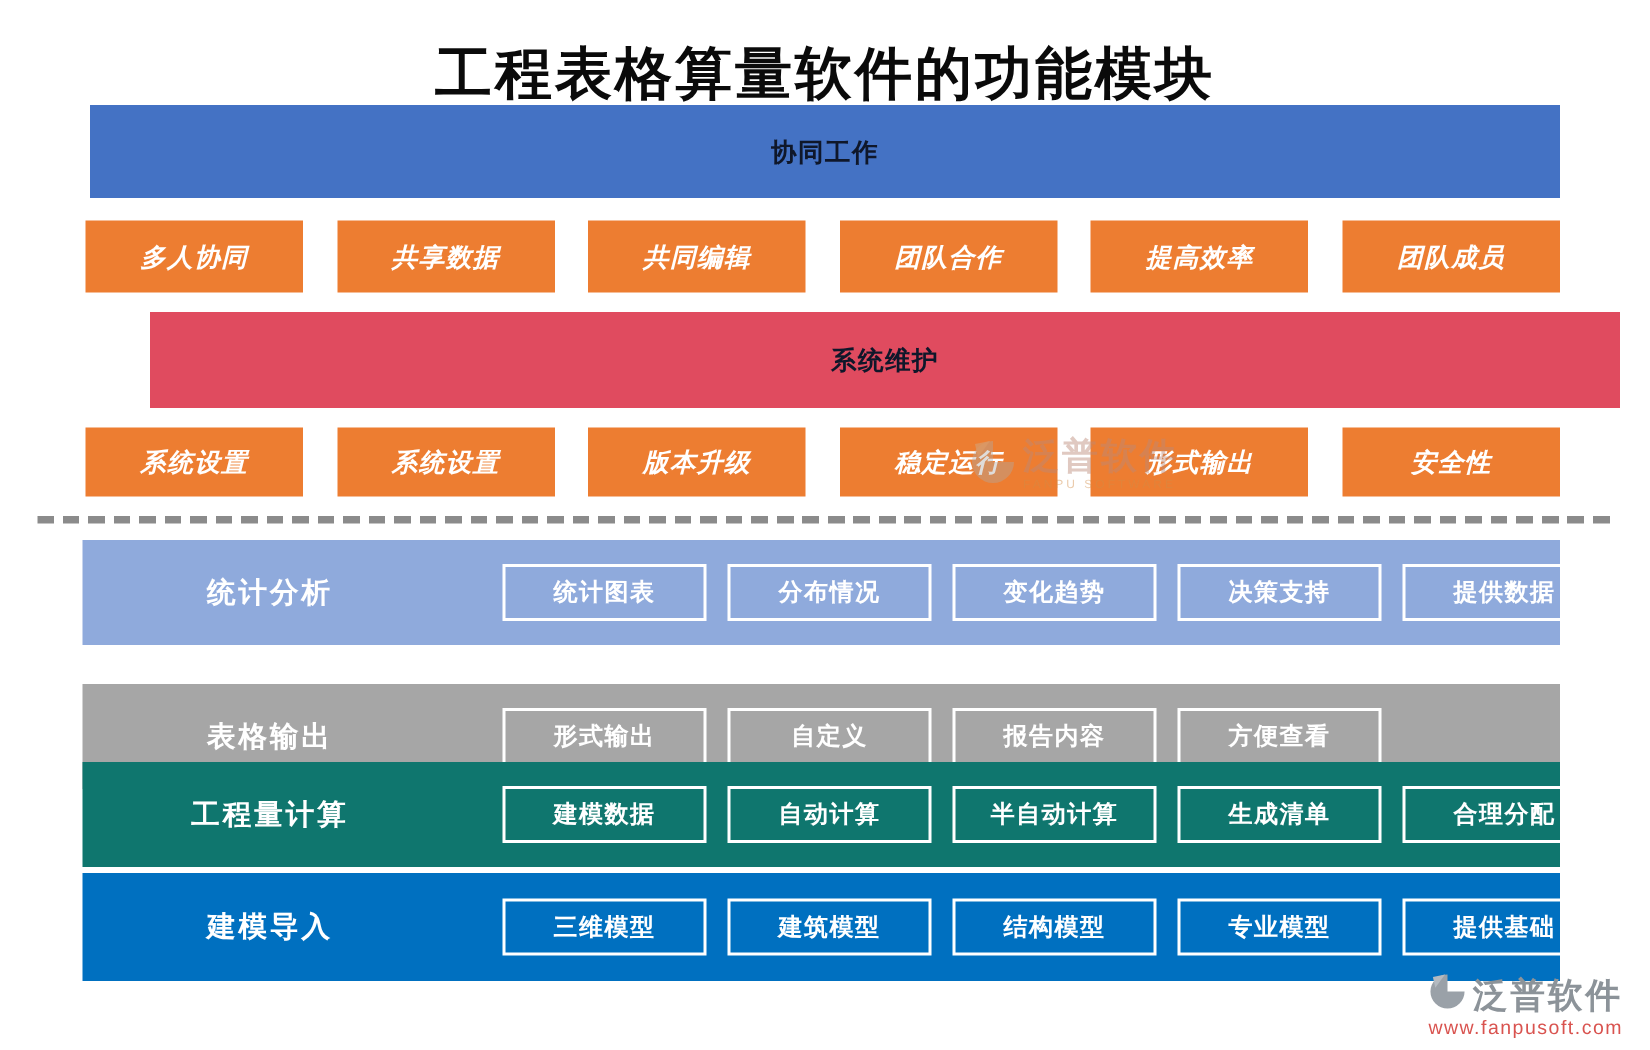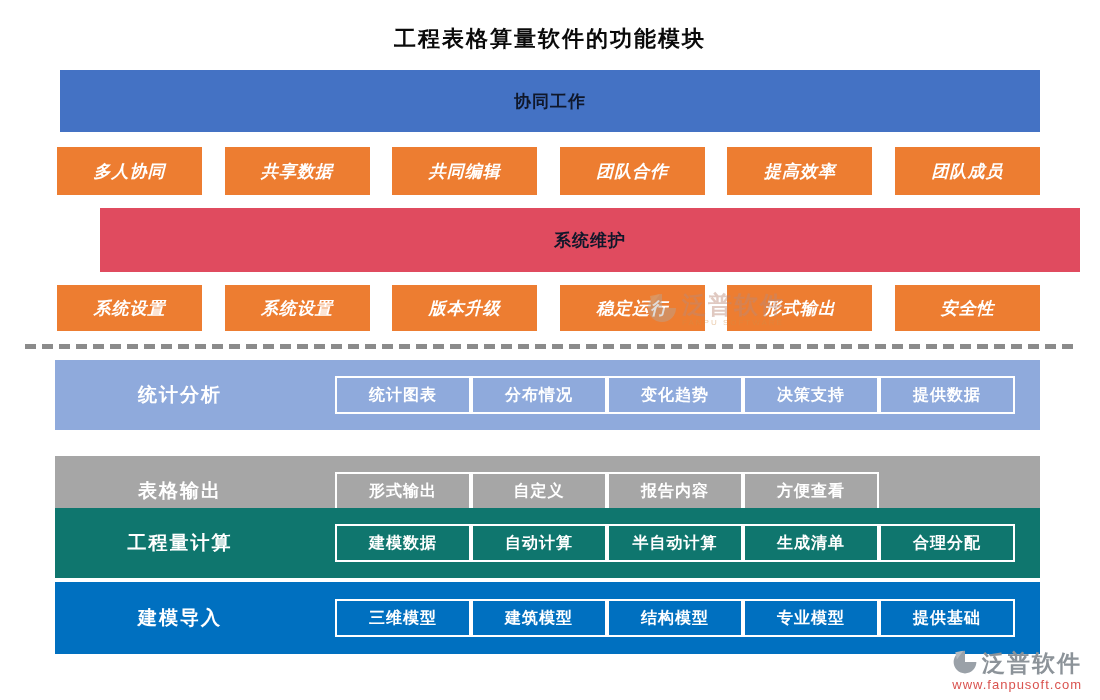--- a/index.html
+++ b/index.html
@@ -16,21 +16,21 @@
     overflow: hidden;
   }
   .page-title {
     position: absolute;
     top: 24px;
     left: 0;
     width: 100%;
     text-align: center;
     font-family: Liberation Serif, serif;
     font-weight: bold;
-    font-size: 22px;
+    font-size: 38px;
     color: #0a0a0a;
     letter-spacing: 2px;
   }
   .header-bar {
     position: absolute;
     left: 60px;
     width: 980px;
     display: flex;
     align-items: center;
     justify-content: center;
@@ -88,20 +88,21 @@
     width: 250px;
     flex: 0 0 250px;
     text-align: center;
     color: #ffffff;
     font-weight: bold;
     font-size: 19px;
     letter-spacing: 2px;
   }
   .module-btns {
     display: flex;
+    gap: 14px;
     padding-left: 30px;
   }
   .mbtn {
     width: 136px;
     height: 38px;
     border: 2px solid #ffffff;
     color: #ffffff;
     font-weight: bold;
     font-size: 16px;
     display: flex;

